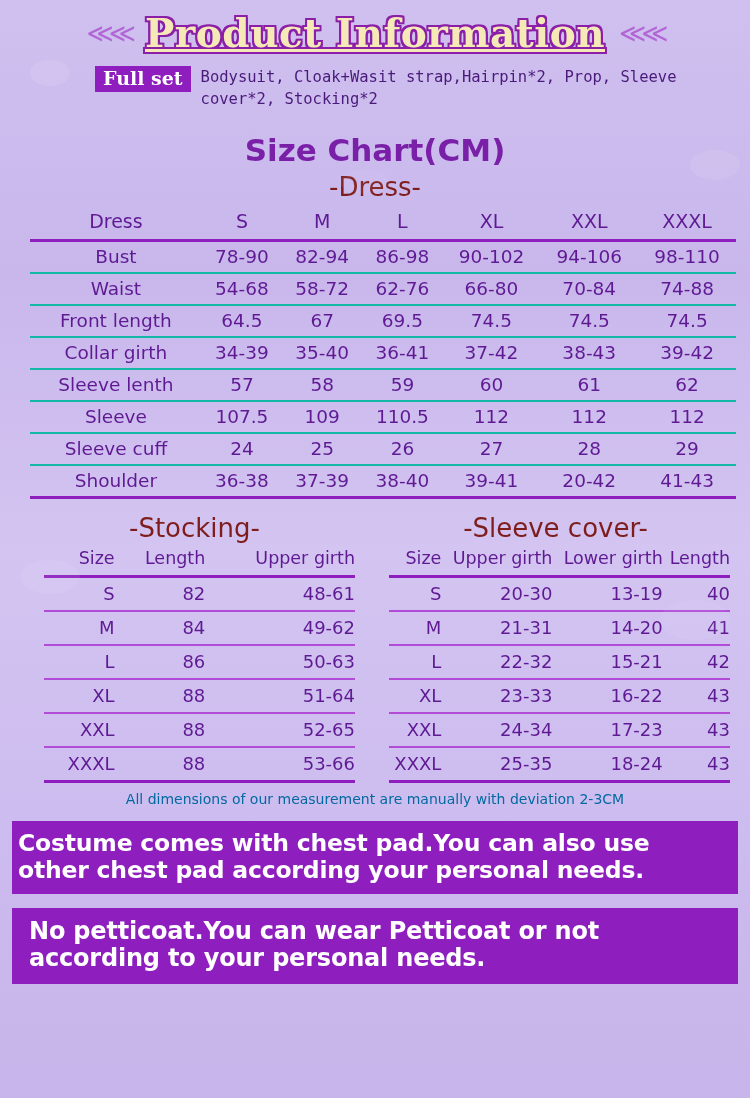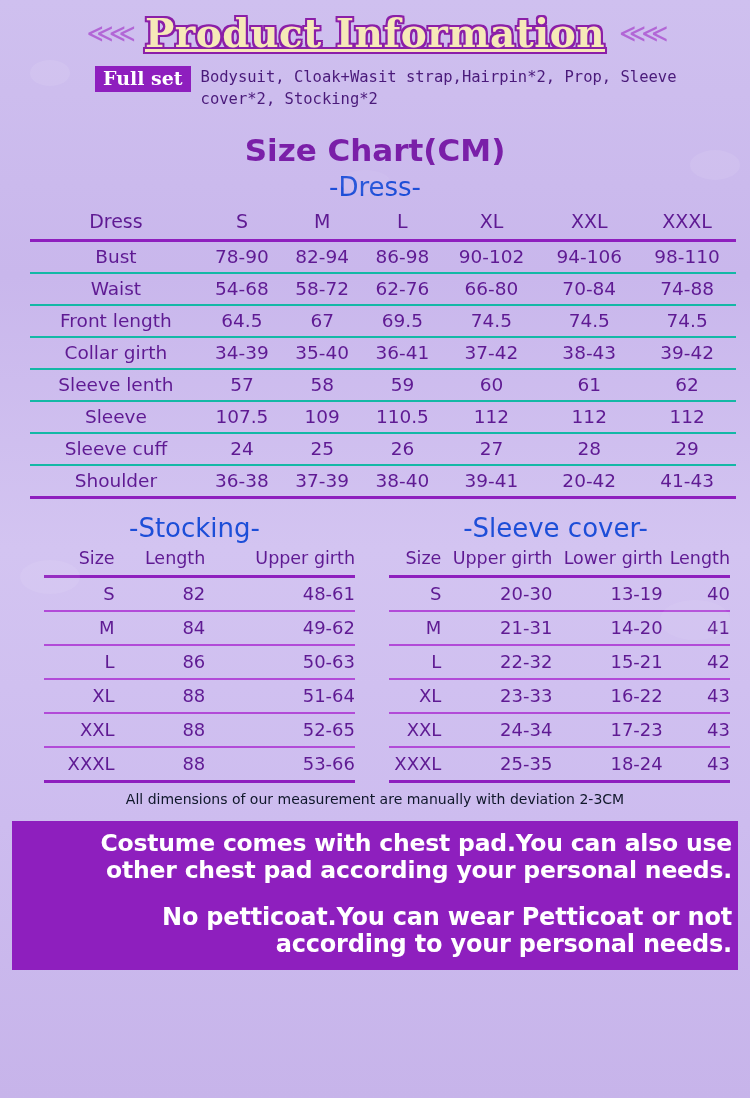--- a/index.html
+++ b/index.html
@@ -84,21 +84,21 @@
     font-family: "DejaVu Sans", sans-serif;
     font-weight: bold;
     font-size: 31px;
     color: #7a1fa8;
     margin-top: 22px;
   }
   .sub-title {
     text-align: center;
     font-family: "DejaVu Sans", sans-serif;
     font-size: 26px;
-    color: #1d4ed8;
+    color: #7f1d1d;
     margin-top: 4px;
   }
 
   
   table {
     border-collapse: collapse;
     width: 100%;
   }
   .dress-wrap {
     padding: 4px 14px 0 30px;
@@ -146,40 +146,41 @@
   .mini-table tr.body-row { border-top: 2px solid #b24bd8; }
   .mini-table tr.first-body { border-top: 3px solid #8e1fbe; }
   .mini-table tr.last-row { border-bottom: 3px solid #8e1fbe; }
   .stocking-inner { padding: 0 20px 0 30px; }
   .sleeve-inner { padding: 0 6px 0 14px; }
 
   .note {
     text-align: center;
     font-size: 14px;
     font-family: "DejaVu Sans", sans-serif;
-    color: #0f172a;
+    color: #0369a1;
     margin-top: 8px;
   }
 
   
   .banner {
     background: #8e1fbe;
     color: #ffffff;
-    text-align: right;
+    text-align: left;
     font-family: "DejaVu Sans", sans-serif;
     font-weight: bold;
     font-size: 23.5px;
     line-height: 1.13;
     padding: 9px 6px 11px 6px;
     margin: 0 12px;
     letter-spacing: -0.2px;
   }
   .banner.second {
+    margin-top: 14px;
     font-size: 24px;
-    padding: 10px 6px 12px 8px;
+    padding: 10px 6px 12px 17px;
   }
   .banner-line { display: block; }
 </style>
 </head>
 <body>
 
 <div class="speckle" style="left:30px;top:60px;width:40px;height:26px;opacity:.25;"></div>
 <div class="speckle" style="left:690px;top:150px;width:50px;height:30px;opacity:.22;"></div>
 <div class="speckle" style="left:20px;top:560px;width:60px;height:34px;opacity:.2;"></div>
 <div class="speckle" style="left:660px;top:600px;width:70px;height:40px;opacity:.18;"></div>

